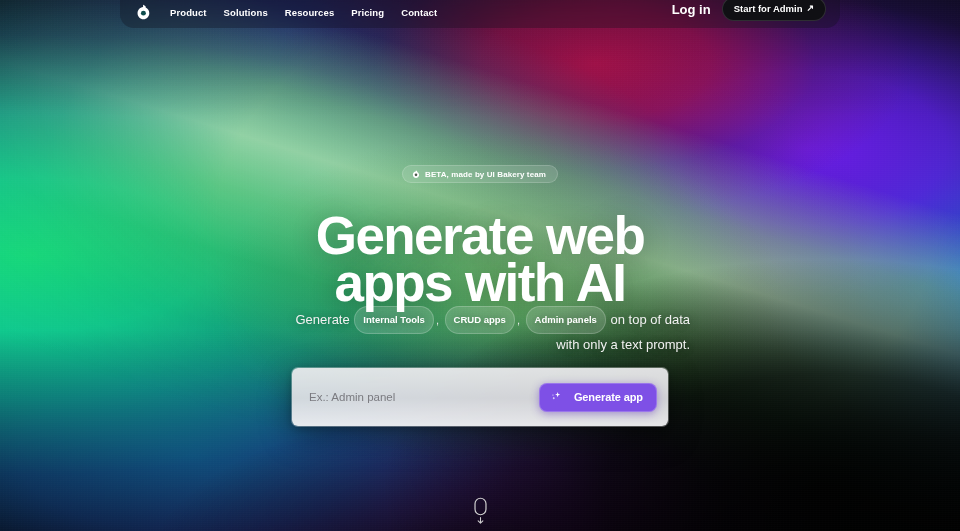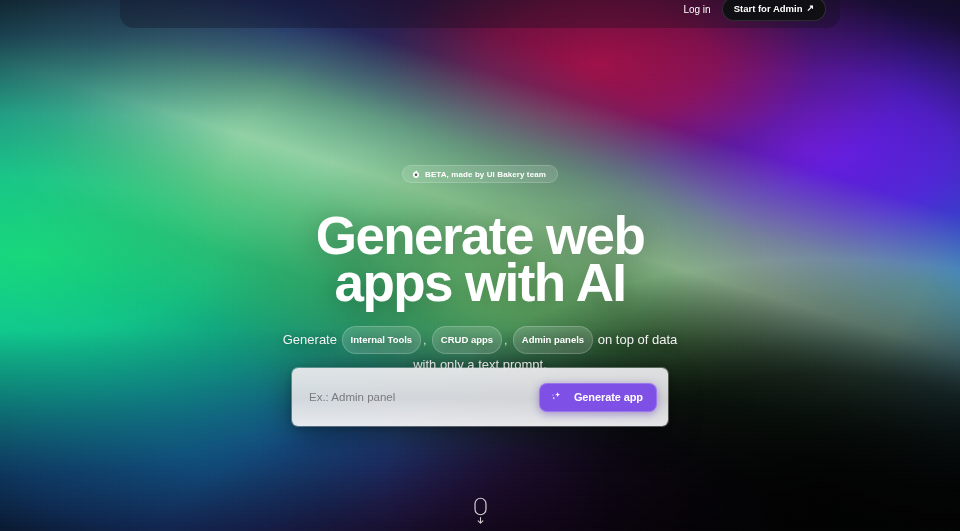--- a/index.html
+++ b/index.html
@@ -113,22 +113,22 @@
 
   #nav-right {
     margin-left: auto;
     display: flex;
     align-items: center;
     gap: 11px;
   }
 
   #login-link {
     color: #fff;
-    font-size: 10px;
-    font-weight: 400;
+    font-size: 13px;
+    font-weight: 700;
     cursor: pointer;
   }
 
   #cta-button {
     display: flex;
     align-items: center;
     gap: 4px;
     background: #101014;
     border: 1px solid rgba(255,255,255,0.13);
     color: #fff;
@@ -176,23 +176,22 @@
     color: #fff;
     font-size: 53px;
     line-height: 47px;
     font-weight: 700;
     letter-spacing: -1.6px;
     text-align: center;
     text-shadow: 0 2px 26px rgba(0,0,0,0.30);
   }
 
   #hero-sub {
-    margin-top: 20px;
     width: 420px;
-    text-align: center;
+    text-align: right;
     color: #f2f2f2;
     font-size: 13px;
     line-height: 21px;
     font-weight: 400;
     text-shadow: 0 1px 10px rgba(0,0,0,0.40);
   }
 
   .tag-pill {
     display: inline-block;
     background: rgba(255,255,255,0.15);
@@ -281,20 +280,33 @@
 
 <div id="stage">
 
   <div class="bg-layer" id="bg-base"></div>
   <div class="bg-layer" id="bg-ray"></div>
   <div class="bg-layer" id="bg-hero-glow"></div>
   <div class="bg-layer" id="bg-vignette"></div>
   <div class="bg-layer" id="bg-grain"></div>
 
   <nav id="navbar">
+    <div id="nav-left">
+      <span>
+        <svg class="logo-mark" viewBox="0 0 24 24" aria-hidden="true">
+          <path d="M13.9 1.3c-.5-.3-1.1.1-1.1.7v2.1C8.3 4.6 5 8.3 5 12.9 5 17.6 8.7 21.4 13.3 21.4S21.6 17.6 21.6 12.9c0-3.5-2.1-6.5-5.1-7.8V3.6l-2.6-2.3z" fill="#ffffff"></path>
+          <circle cx="13.3" cy="12.9" r="3.5" fill="#0f4d4d"></circle>
+        </svg>
+      </span>
+      <span class="nav-link">Product</span>
+      <span class="nav-link">Solutions</span>
+      <span class="nav-link">Resources</span>
+      <span class="nav-link">Pricing</span>
+      <span class="nav-link">Contact</span>
+    </div>
     <div id="nav-right">
       <span id="login-link">Log in</span>
       <button id="cta-button">
         <span>Start for Admin</span>
         <span id="cta-arrow">↗</span>
       </button>
     </div>
   </nav>
 
   <div id="hero">

